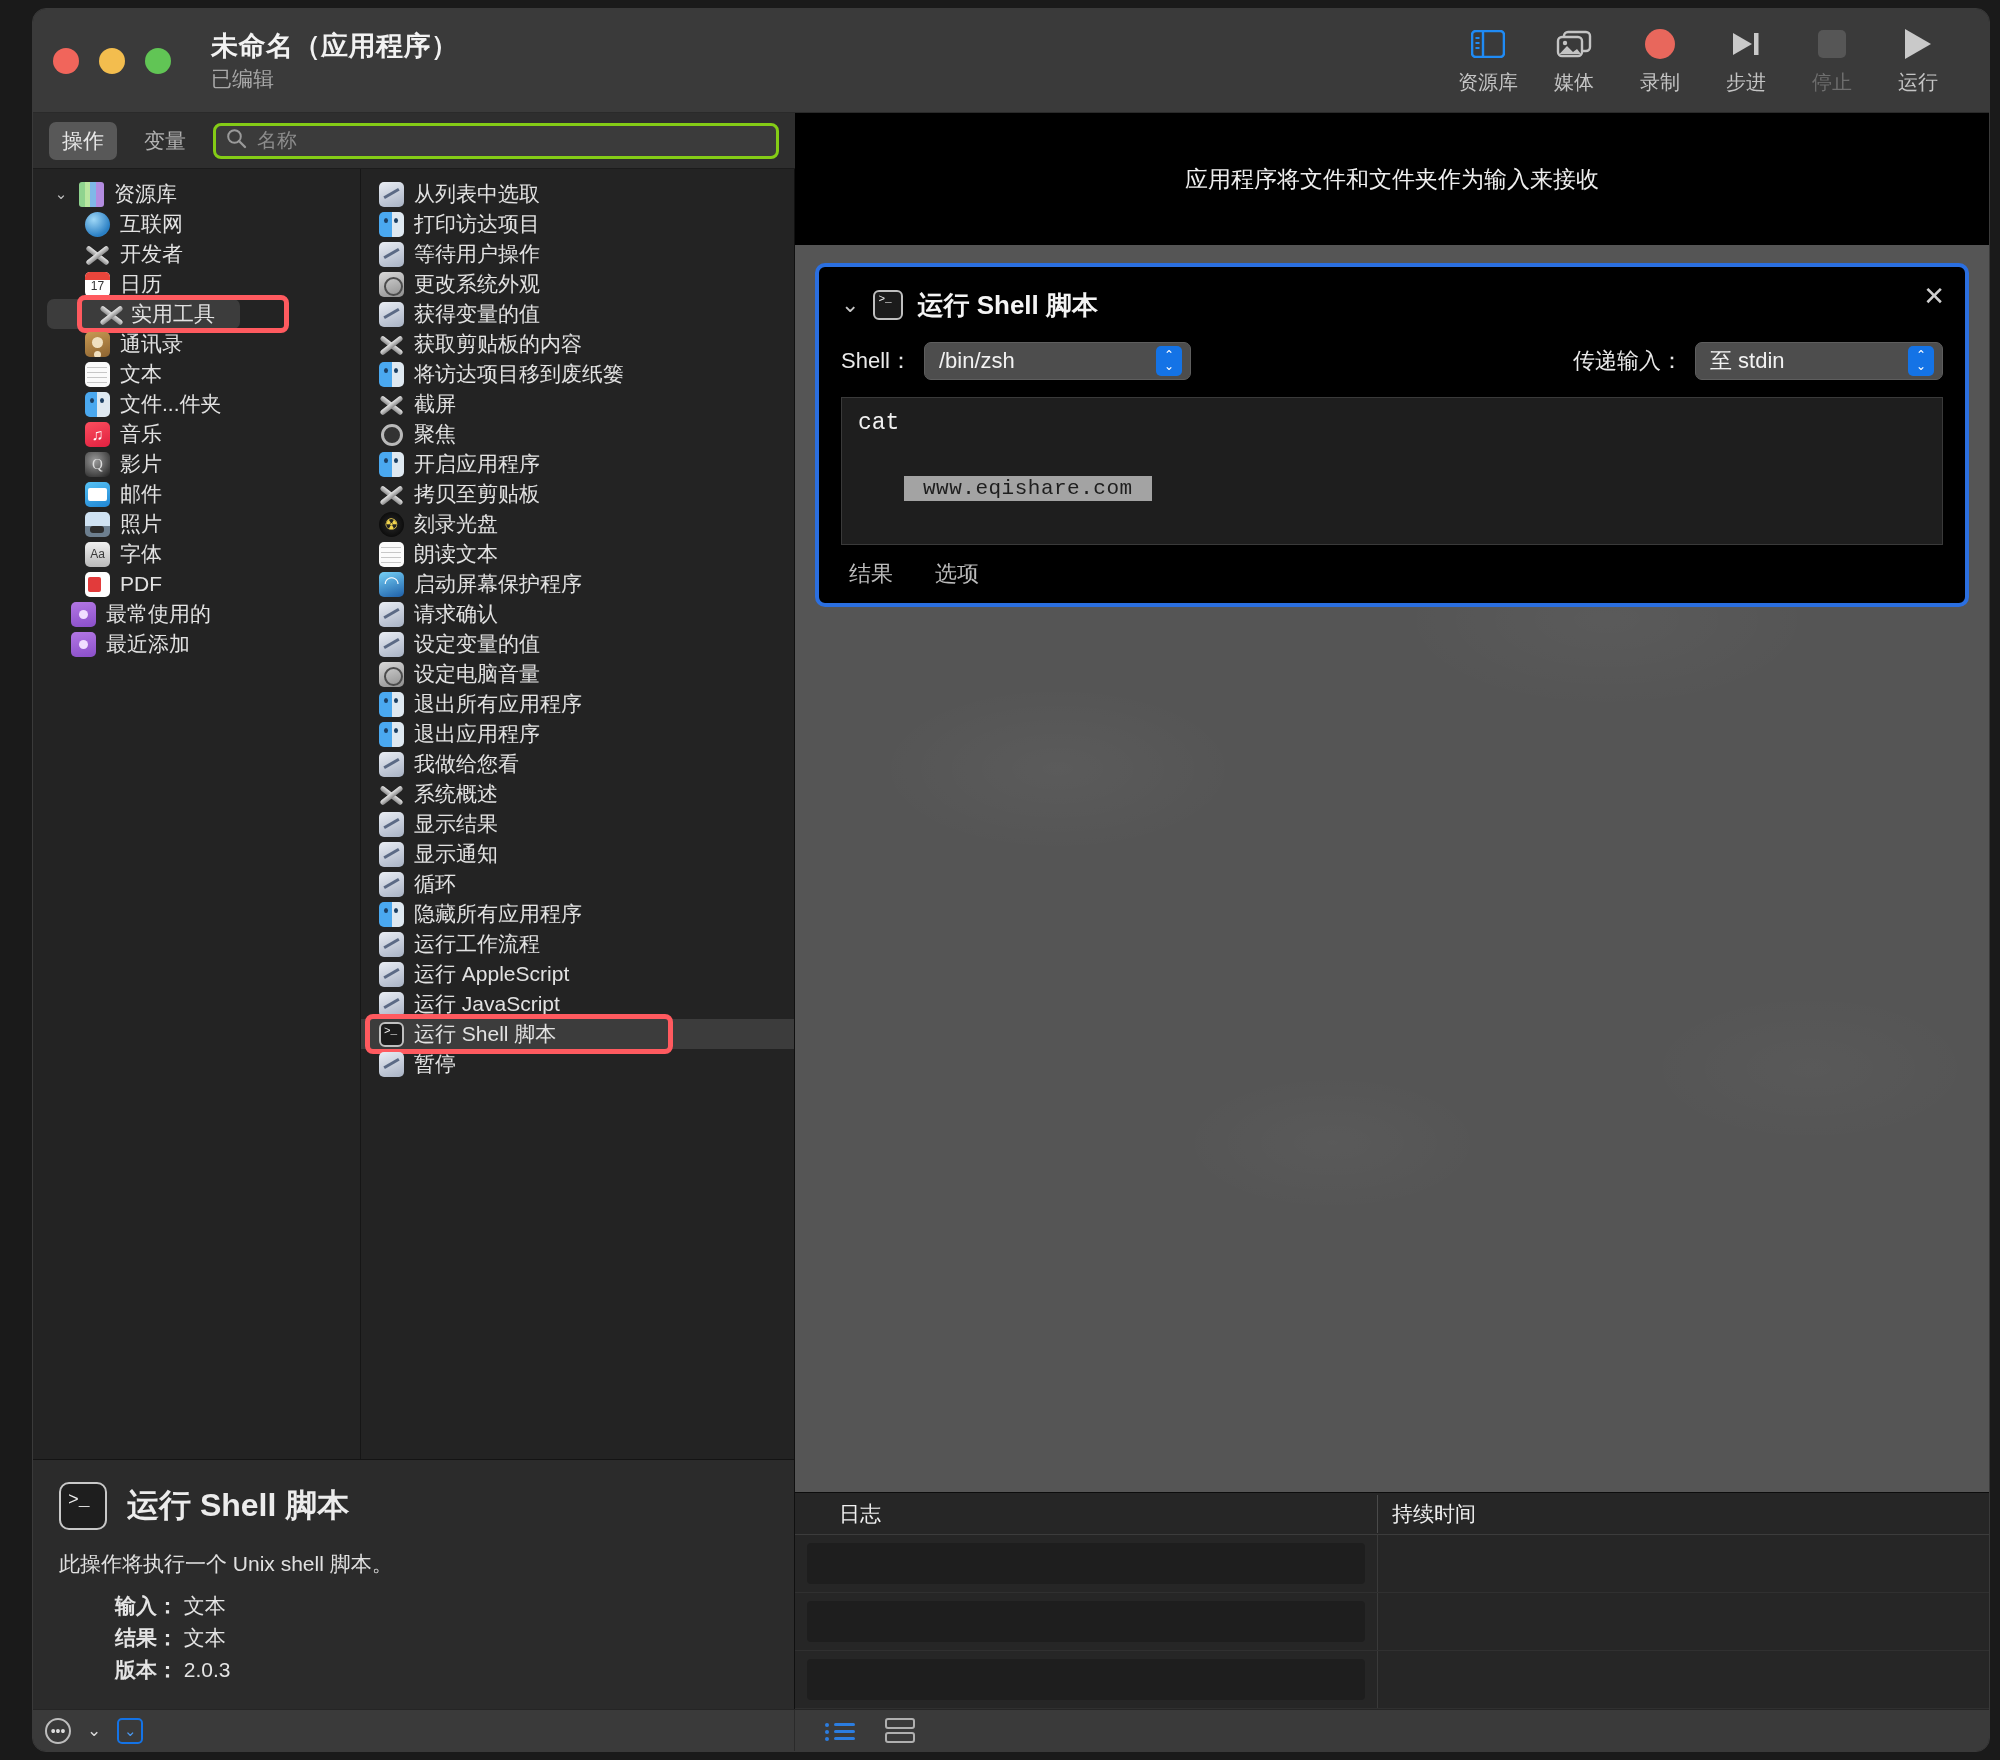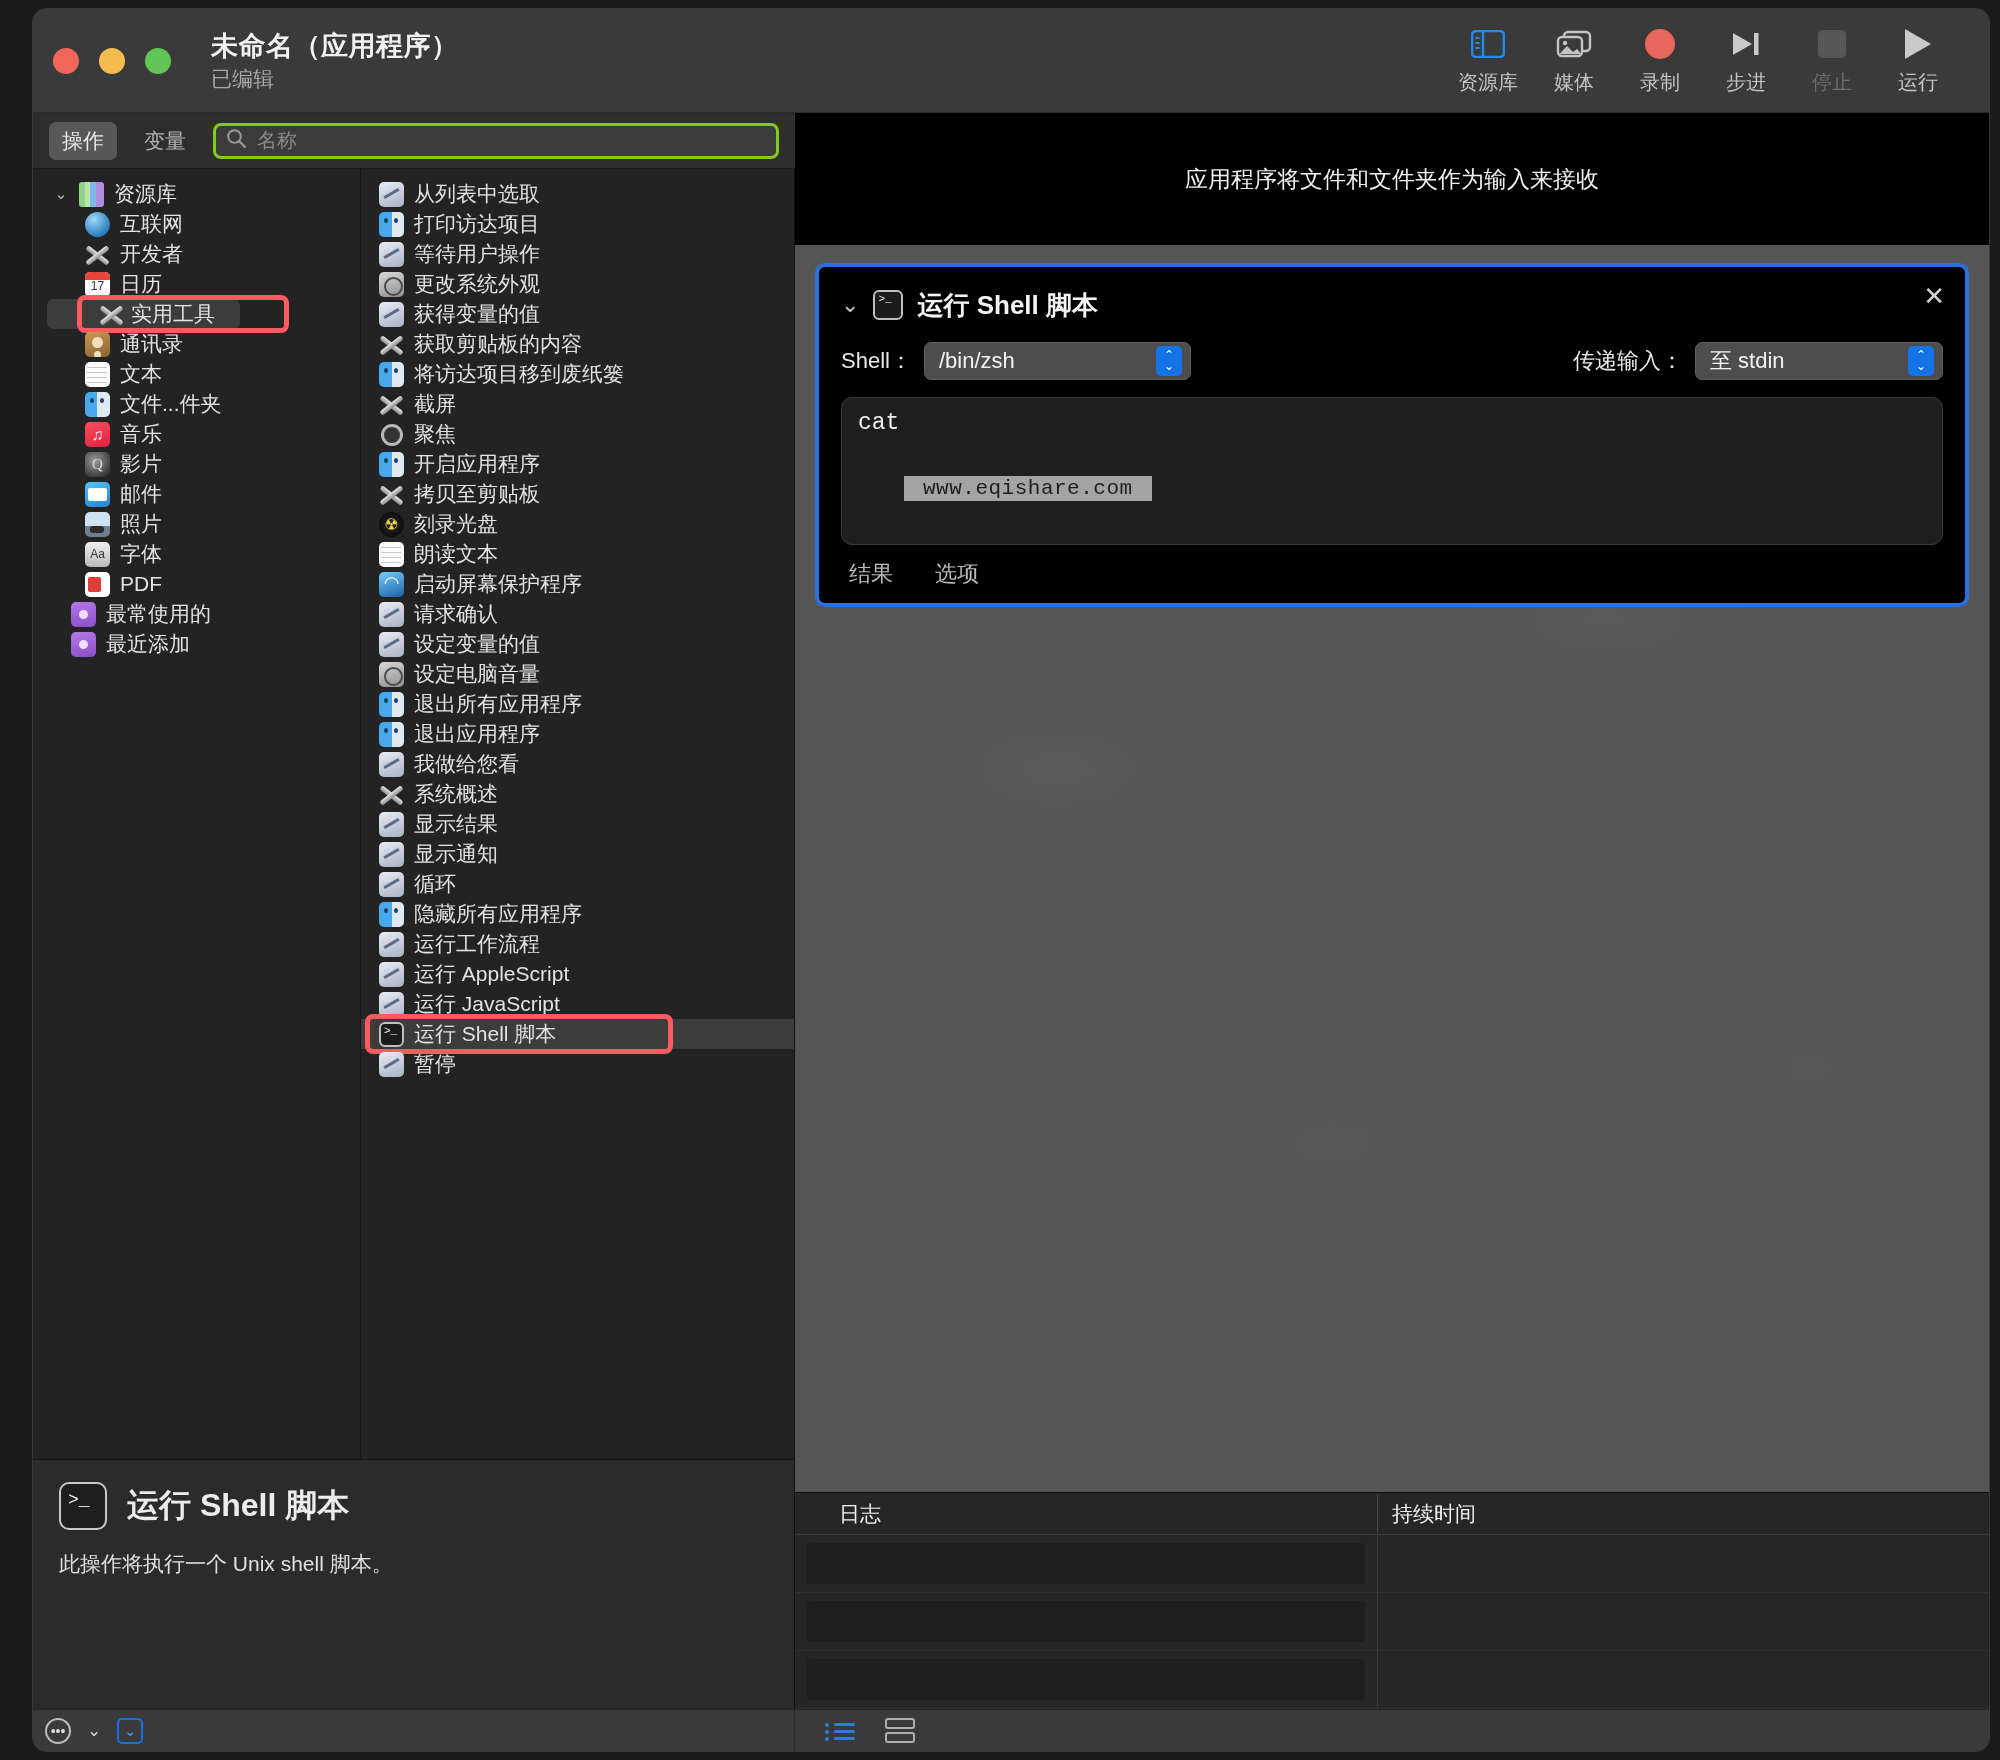--- a/index.html
+++ b/index.html
@@ -235,21 +235,21 @@
     width: 26px; height: 30px; border-radius: 5px; background: #1473e6;
     margin-left: 12px; display:flex; flex-direction:column;
     align-items:center; justify-content:center; color:#fff;
     font-size: 12px; line-height: 11px;
   }
   .popup.shell { width: 267px; }
   .popup.stdin { width: 248px; }
   .right-ctrl { margin-left: auto; display:flex; align-items:center; }
   .script-area {
     margin-top: 14px; height: 148px; background: #1e1e1e;
-    border: 1px solid #3a3a3a; border-radius: 11px;
+    border: 1px solid #3a3a3a; border-radius: 0;
     color: #f0f0f0; font-size: 23px;
     font-family: "Liberation Mono","DejaVu Sans Mono", monospace;
     padding: 12px 16px; position: relative; overflow:hidden;
   }
   .watermark {
     position:absolute; left: 62px; top: 78px;
     background: rgba(215,215,215,.72); color:#1e1e1e;
     font-size: 21px; letter-spacing:.5px;
     font-family: "Liberation Mono","DejaVu Sans Mono", monospace;
     padding: 1px 19px;
@@ -594,20 +594,34 @@
             </div>
         </div>
       </div>
 
       <div class="info-panel">
         <div class="info-head">
           <div class="info-icon"></div>
           <div class="info-title">运行 Shell 脚本</div>
         </div>
         <div class="info-desc">此操作将执行一个 Unix shell 脚本。</div>
+        <div class="info-rows">
+          <div class="info-row">
+            <b>输入：</b>
+            <span>文本</span>
+          </div>
+          <div class="info-row">
+            <b>结果：</b>
+            <span>文本</span>
+          </div>
+          <div class="info-row">
+            <b>版本：</b>
+            <span>2.0.3</span>
+          </div>
+        </div>
       </div>
     </div>
 
     <div class="right-col">
       <div class="wf-header">应用程序将文件和文件夹作为输入来接收</div>
 
       <div class="canvas">
         <div class="action-card">
           <div class="card-head">
             <span class="card-chev">⌄</span>

